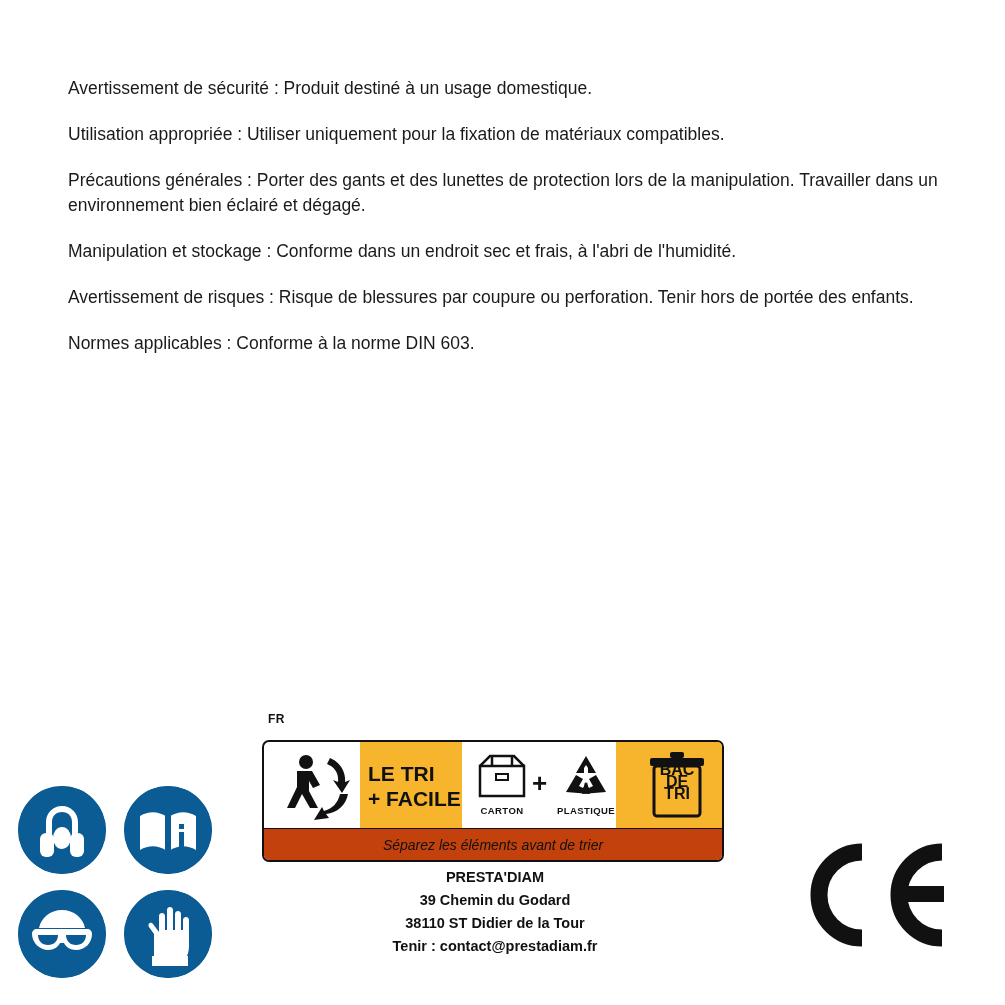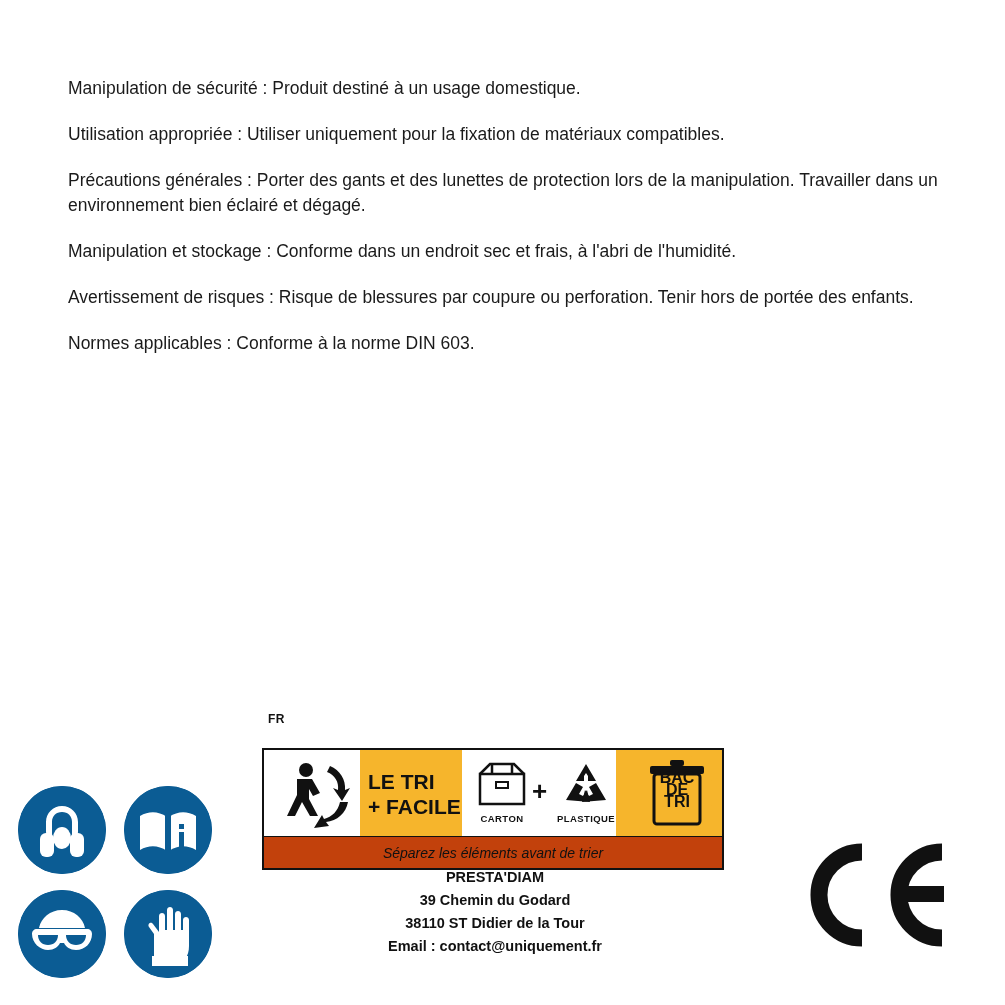--- a/index.html
+++ b/index.html
@@ -79,25 +79,25 @@
     left: 6px;
     top: 0;
     font-size: 12px;
     font-weight: bold;
     color: #111;
     letter-spacing: 0.5px;
   }
   .tri-box {
     position: absolute;
     left: 0;
-    top: 36px;
+    top: 28px;
     width: 458px;
     height: 118px;
     border: 2px solid #111;
-    border-radius: 0;
+    border-radius: 7px;
     background: #ffffff;
     overflow: hidden;
   }
   .tri-yellow {
     position: absolute;
     left: 96px;
     top: 0;
     width: 362px;
     height: 86px;
     background: #f6b52c;
@@ -205,21 +205,21 @@
     height: 110px;
   }
 </style>
 </head>
 <body>
 
 <div class="page">
 
 
   <div class="body-block">
-    <p class="para">Manipulation de sécurité : Produit destiné à un usage domestique.</p>
+    <p class="para">Avertissement de sécurité : Produit destiné à un usage domestique.</p>
     <p class="para">Utilisation appropriée : Utiliser uniquement pour la fixation de matériaux compatibles.</p>
     <p class="para">Précautions générales : Porter des gants et des lunettes de protection lors de la manipulation. Travailler dans un environnement bien éclairé et dégagé.</p>
     <p class="para">Manipulation et stockage : Conforme dans un endroit sec et frais, à l'abri de l'humidité.</p>
     <p class="para">Avertissement de risques : Risque de blessures par coupure ou perforation. Tenir hors de portée des enfants.</p>
     <p class="para">Normes applicables : Conforme à la norme DIN 603.</p>
   </div>
 
   <div class="picto-grid">
 
     <div class="picto p1">
@@ -314,21 +314,21 @@
       </div>
 
       <div class="tri-sep">Séparez les éléments avant de trier</div>
     </div>
   </div>
 
   <div class="address">
     <span class="line">PRESTA'DIAM</span>
     <span class="line">39 Chemin du Godard</span>
     <span class="line">38110 ST Didier de la Tour</span>
-    <span class="line">Email : contact@uniquement.fr</span>
+    <span class="line">Tenir : contact@prestadiam.fr</span>
   </div>
 
   <div class="ce-mark">
     <svg width="160" height="110" viewBox="0 0 160 110" aria-hidden="true">
       <path d="M62 12a43 43 0 1 0 0 86" fill="none" stroke="#111" stroke-width="17"></path>
       <path d="M142 12a43 43 0 1 0 0 86" fill="none" stroke="#111" stroke-width="17"></path>
       <rect x="99" y="46" width="45" height="16" fill="#111"></rect>
     </svg>
   </div>
 

